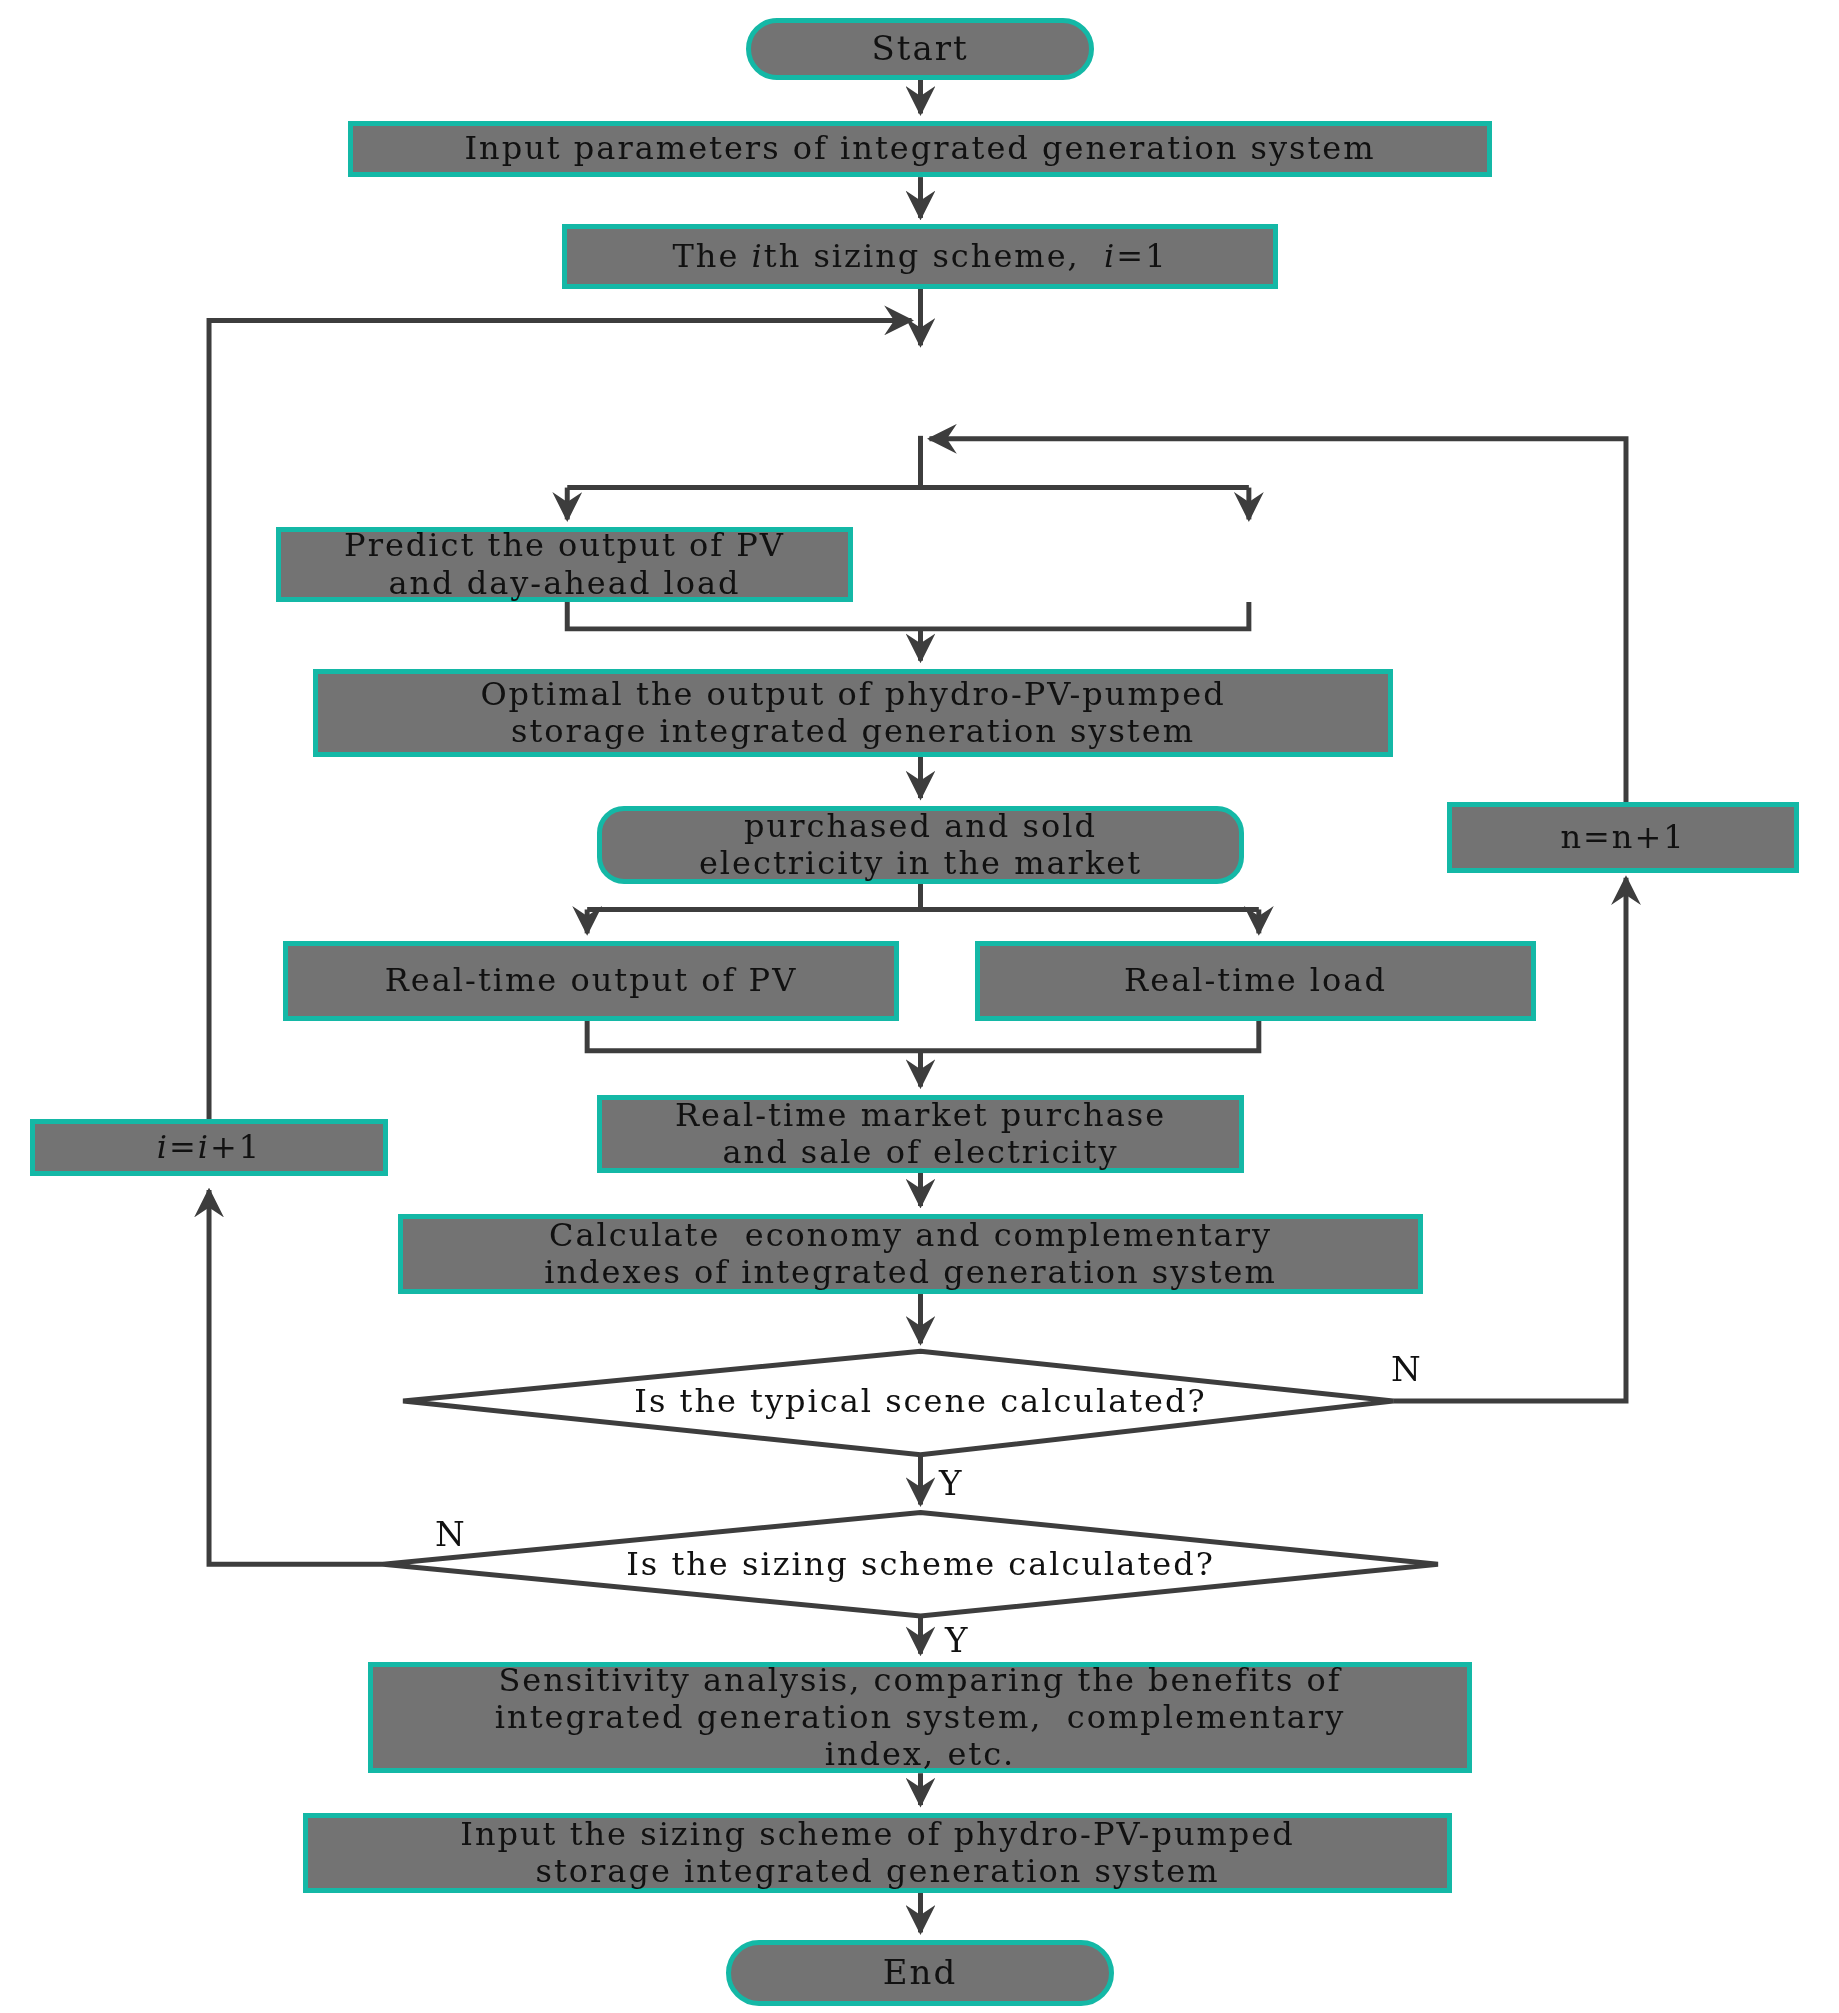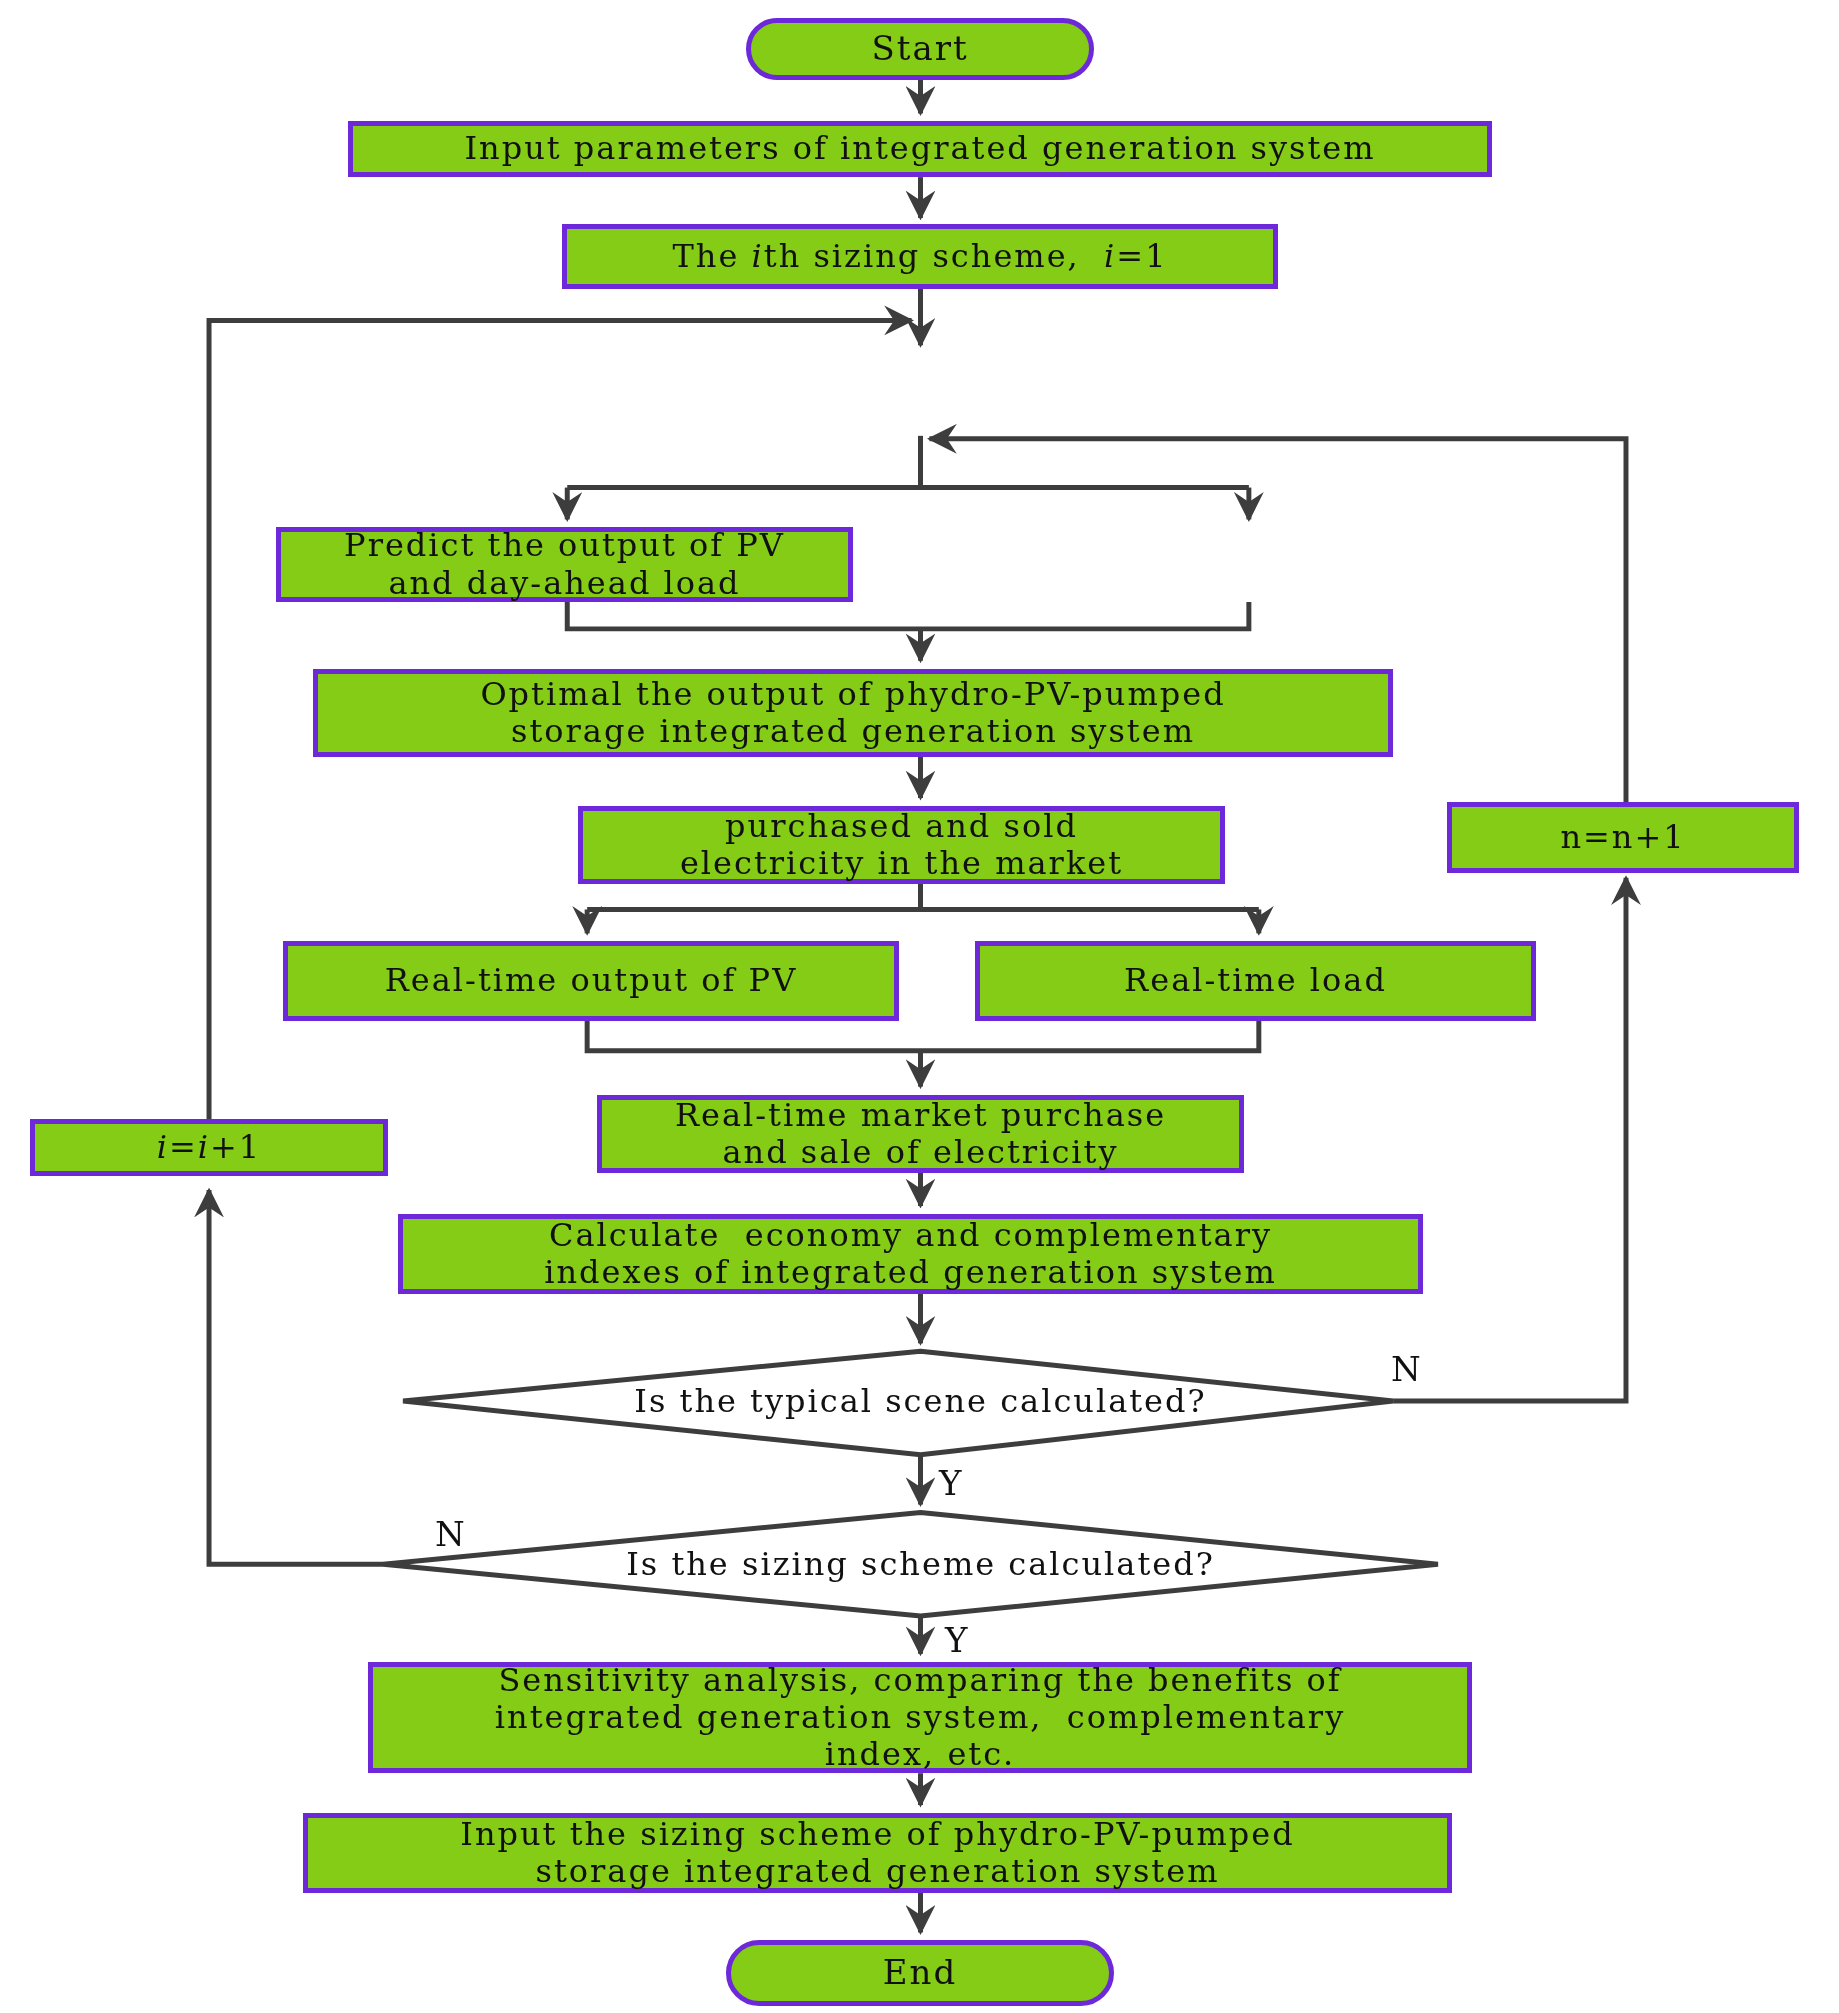--- a/index.html
+++ b/index.html
@@ -1,19 +1,19 @@
 <!DOCTYPE html>
 <html><head>
 <meta charset="utf-8">
 <style>
   html,body{margin:0;padding:0;background:#fff;}
   .fig{position:relative;width:1840px;height:2014px;background:#fff;
        font-family:"DejaVu Serif","Liberation Serif",serif;color:#111;}
   .fig svg{position:absolute;left:0;top:0;}
-  .node{position:absolute;box-sizing:border-box;border:5px solid #6d28d9;background:#84cc16;
+  .node{position:absolute;box-sizing:border-box;border:5px solid #14b8a6;background:#737373;
         display:flex;align-items:center;justify-content:center;text-align:center;
         font-size:32px;letter-spacing:2px;line-height:1.16;}
   .pill{border-radius:994px;font-size:34px;}
   .label{white-space:pre-wrap;}
   .part{white-space:pre;}
   .it{font-style:italic;}
   .dtext{position:absolute;display:flex;align-items:center;justify-content:center;
          text-align:center;font-size:32px;letter-spacing:2px;}
   .tag{position:absolute;font-size:34px;letter-spacing:1px;}
 </style>
@@ -85,21 +85,21 @@
     <div class="label">Predict the output of PV
 and day-ahead load</div>
   </div>
 
 
   <div class="node" style="left:313px;top:669px;width:1080px;height:88px;">
     <div class="label">Optimal the output of phydro-PV-pumped
 storage integrated generation system</div>
   </div>
 
-  <div class="node" style="left:578px;top:806px;width:647px;height:78px;">
+  <div class="node" style="left:597px;top:806px;width:647px;height:78px;border-radius:27px;">
     <div class="label">purchased and sold
 electricity in the market</div>
   </div>
 
   <div class="node" style="left:1447px;top:802px;width:352px;height:71px;">
     <div class="label">n=n+1</div>
   </div>
 
   <div class="node" style="left:258px;top:941px;width:616px;height:80px;margin-left:25px;">
     <div class="label">Real-time output of PV</div>

